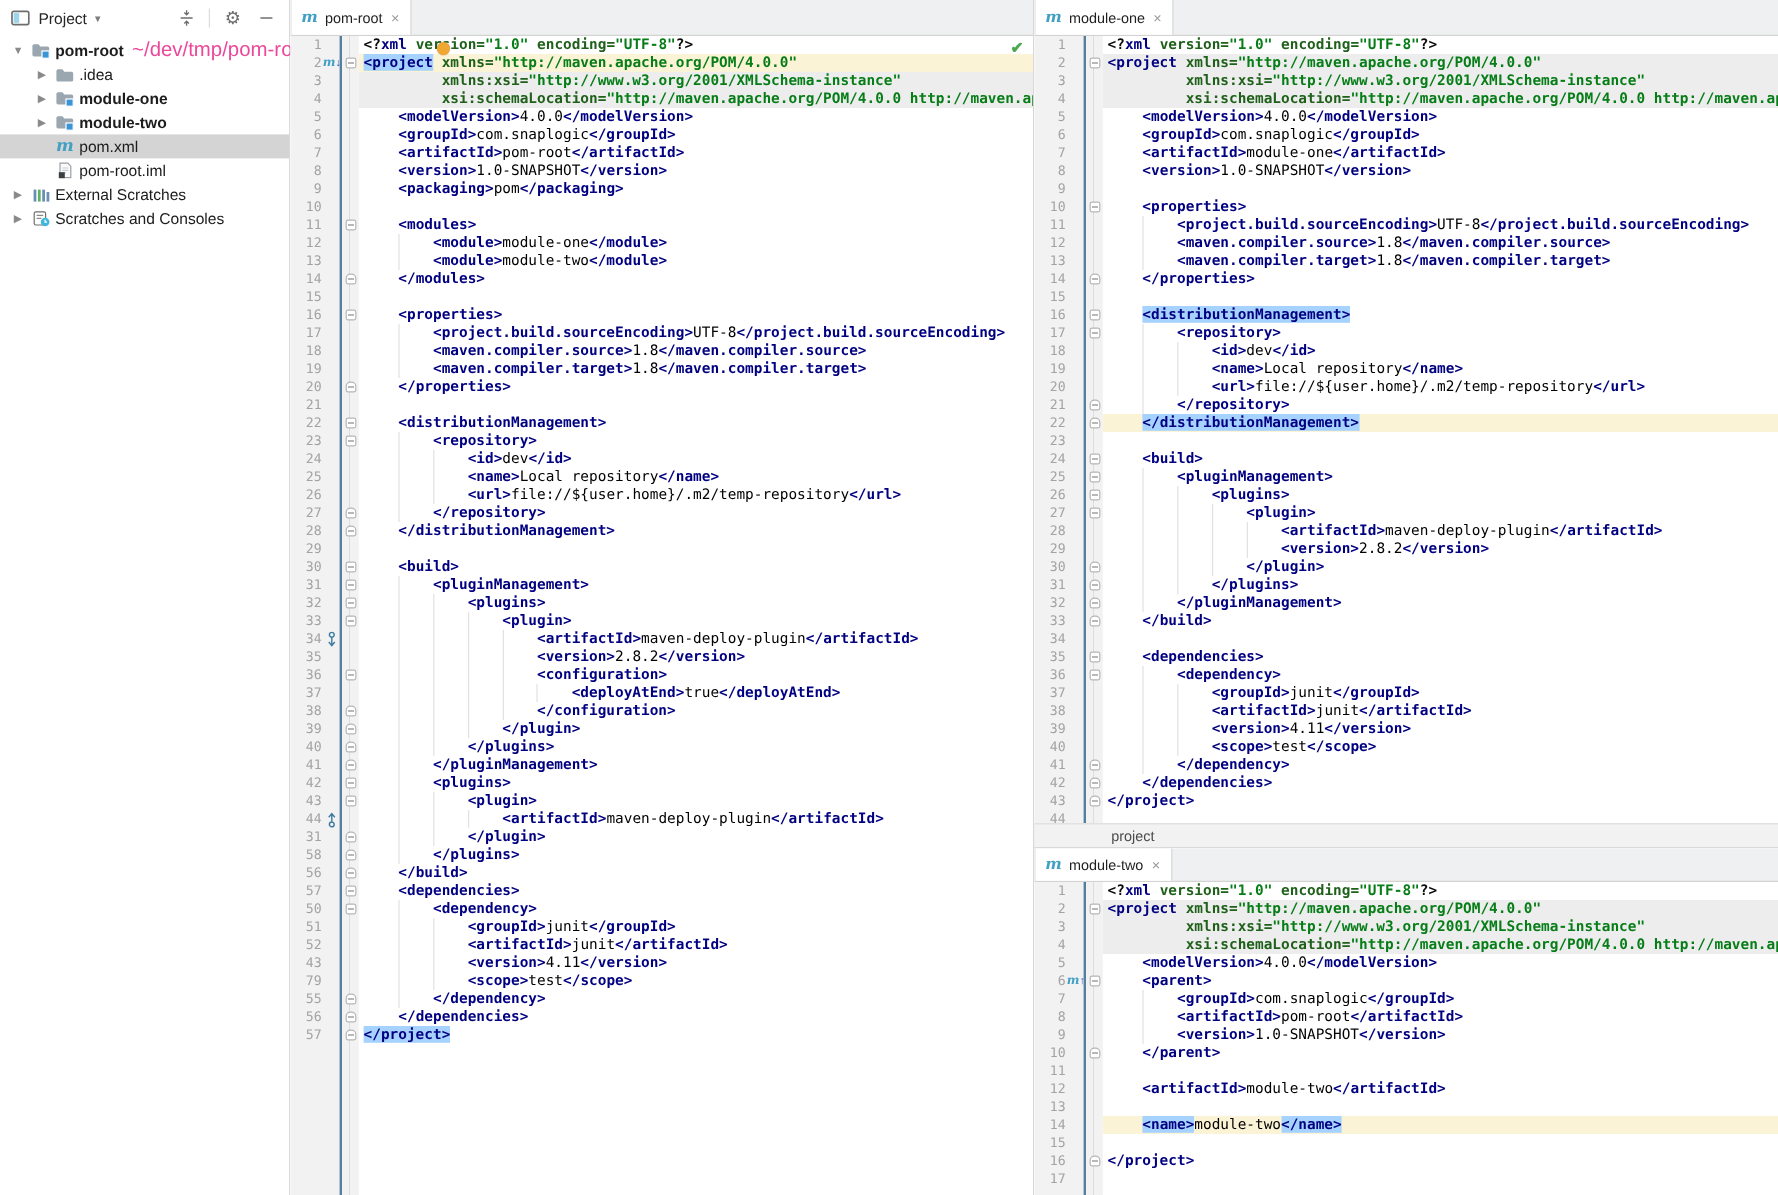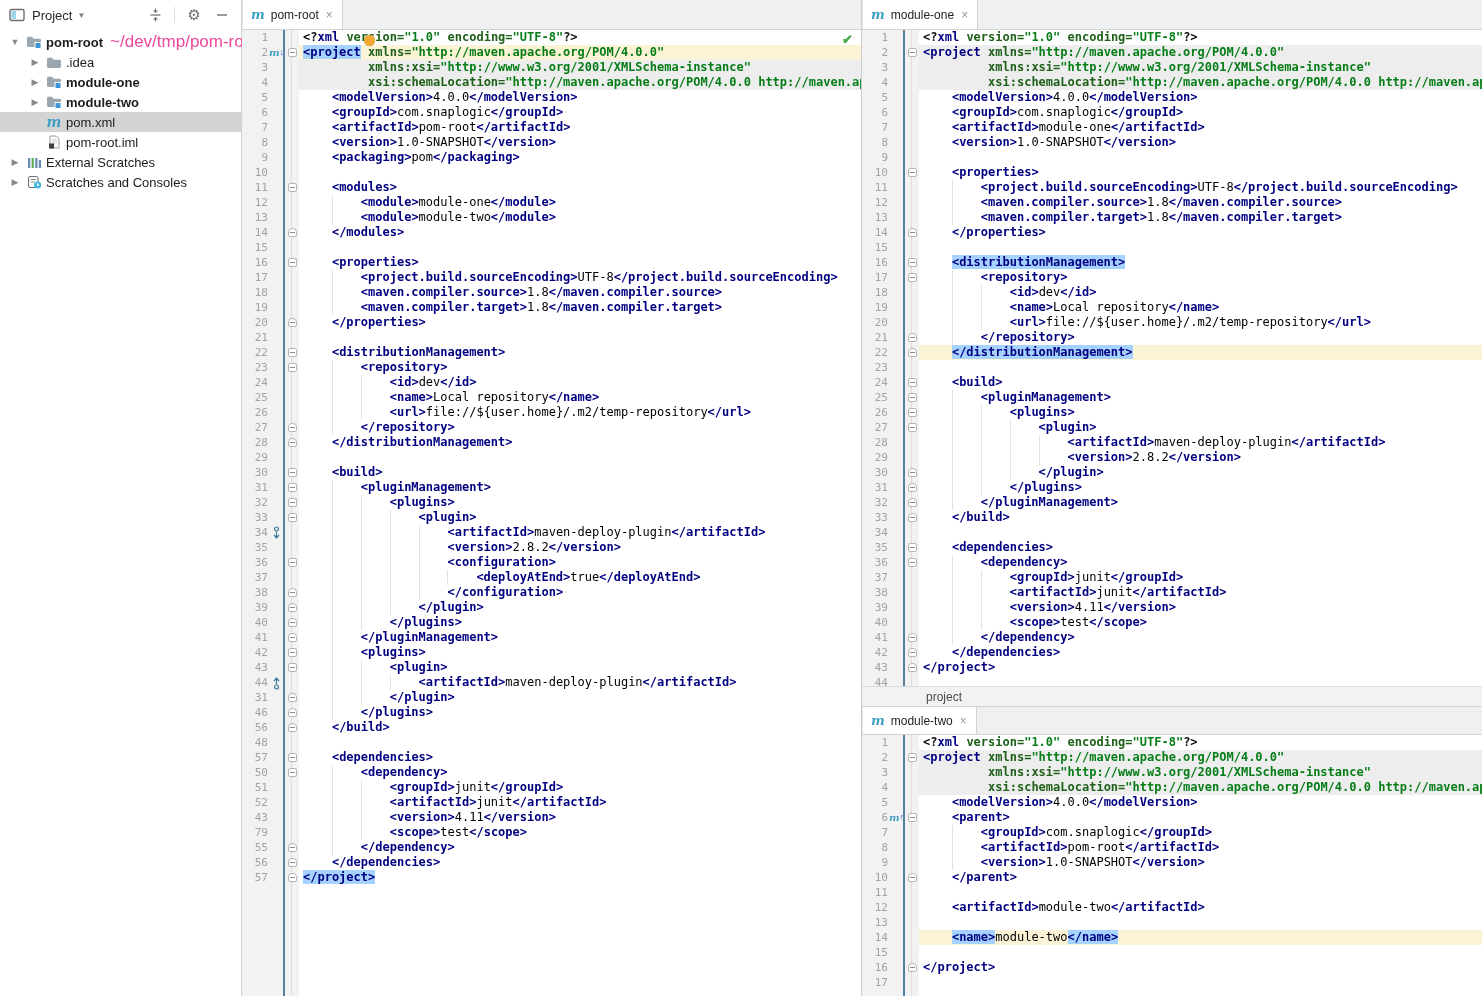--- a/index.html
+++ b/index.html
@@ -571,42 +571,35 @@
           <div class="gut">
             <span class="ln">31</span>
           </div>
           <div class="fold">
             <span class="fold-marker close"></span>
           </div>
           <div class="code"><span class="guide" style="left:32.90px"></span><span class="guide" style="left:61.80px"></span>            <span class="tg">&lt;/plugin</span><span class="tg">&gt;</span></div>
         </div>
         <div class="line">
           <div class="gut">
-            <span class="ln">46</span>
+            <span class="ln">58</span>
           </div>
           <div class="fold">
             <span class="fold-marker close"></span>
           </div>
           <div class="code"><span class="guide" style="left:32.90px"></span>        <span class="tg">&lt;/plugins</span><span class="tg">&gt;</span></div>
         </div>
         <div class="line">
           <div class="gut">
             <span class="ln">56</span>
           </div>
           <div class="fold">
             <span class="fold-marker close"></span>
           </div>
           <div class="code">    <span class="tg">&lt;/build</span><span class="tg">&gt;</span></div>
-        </div>
-        <div class="line">
-          <div class="gut">
-            <span class="ln">48</span>
-          </div>
-          <div class="fold"></div>
-          <div class="code"></div>
         </div>
         <div class="line">
           <div class="gut">
             <span class="ln">57</span>
           </div>
           <div class="fold">
             <span class="fold-marker"></span>
           </div>
           <div class="code">    <span class="tg">&lt;dependencies</span><span class="tg">&gt;</span></div>
         </div>

